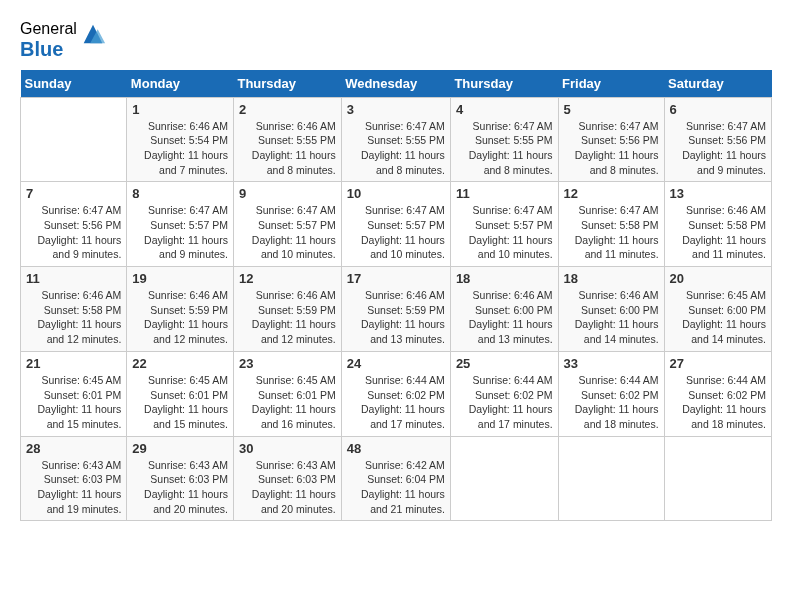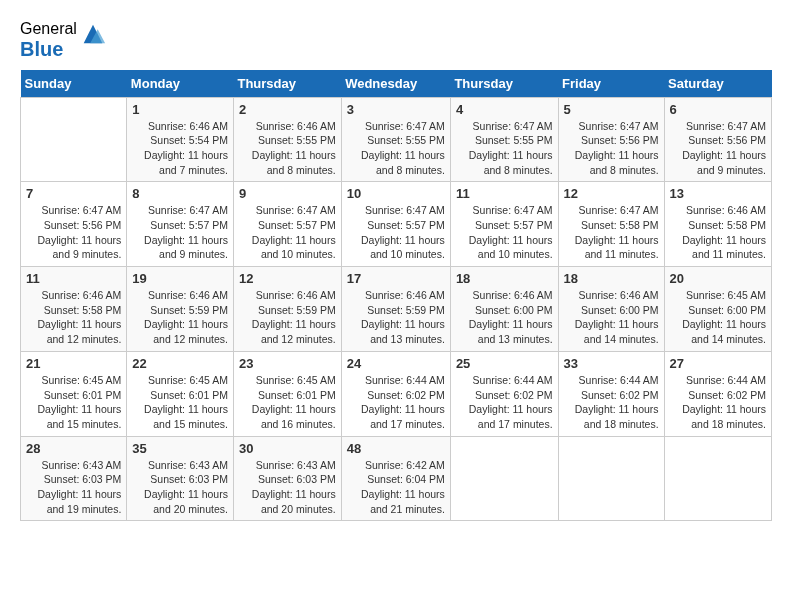--- a/index.html
+++ b/index.html
@@ -322,21 +322,21 @@
       </tr>
       <tr>
         <td>
           <span class="day-number">28</span>
           <div class="day-info" style="white-space: pre-line;">Sunrise: 6:43 AM
 Sunset: 6:03 PM
 Daylight: 11 hours
 and 19 minutes.</div>
         </td>
         <td>
-          <span class="day-number">35</span>
+          <span class="day-number">29</span>
           <div class="day-info" style="white-space: pre-line;">Sunrise: 6:43 AM
 Sunset: 6:03 PM
 Daylight: 11 hours
 and 20 minutes.</div>
         </td>
         <td>
           <span class="day-number">30</span>
           <div class="day-info" style="white-space: pre-line;">Sunrise: 6:43 AM
 Sunset: 6:03 PM
 Daylight: 11 hours

